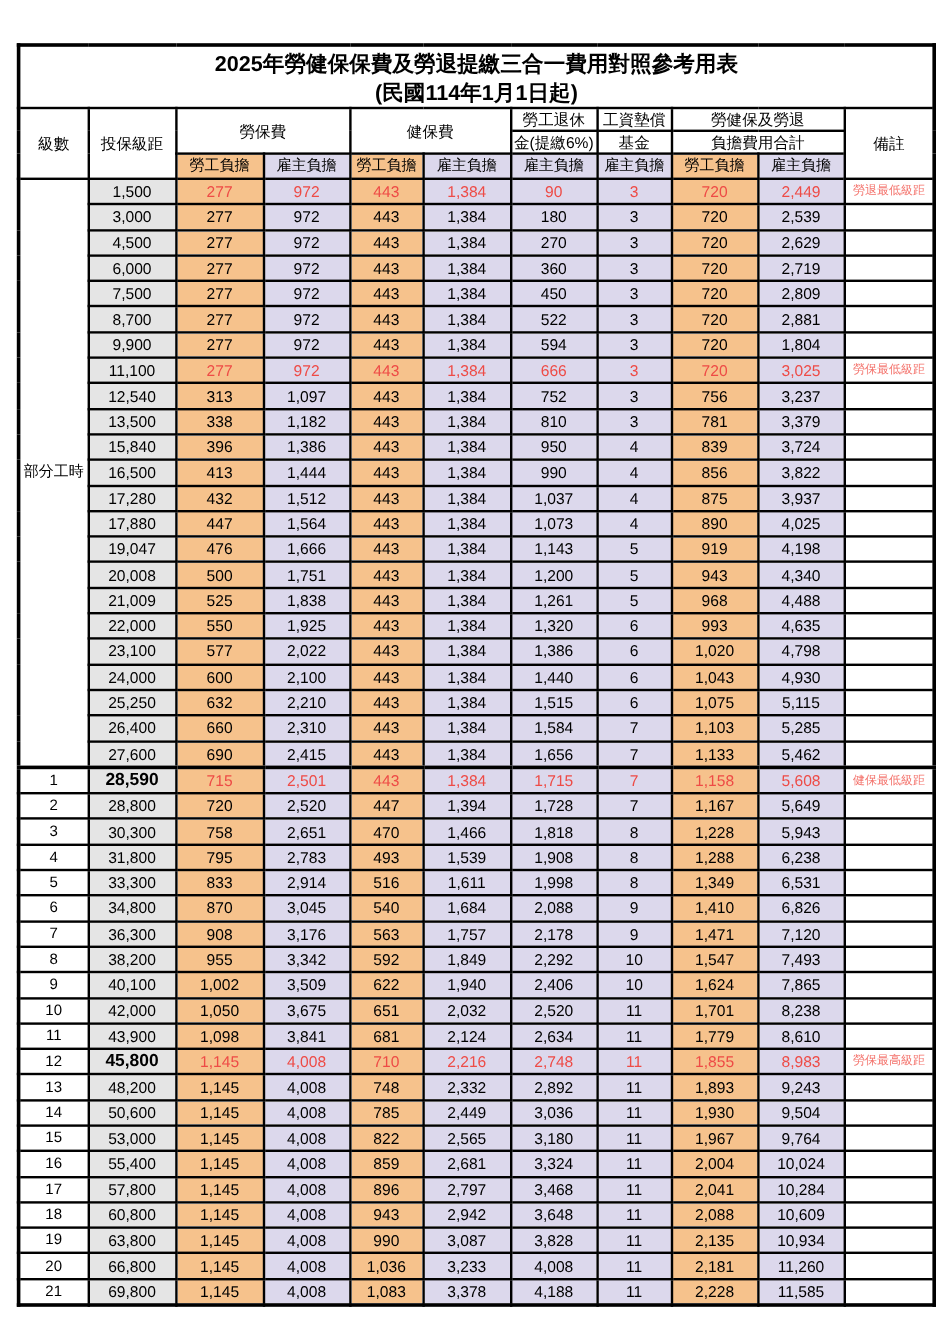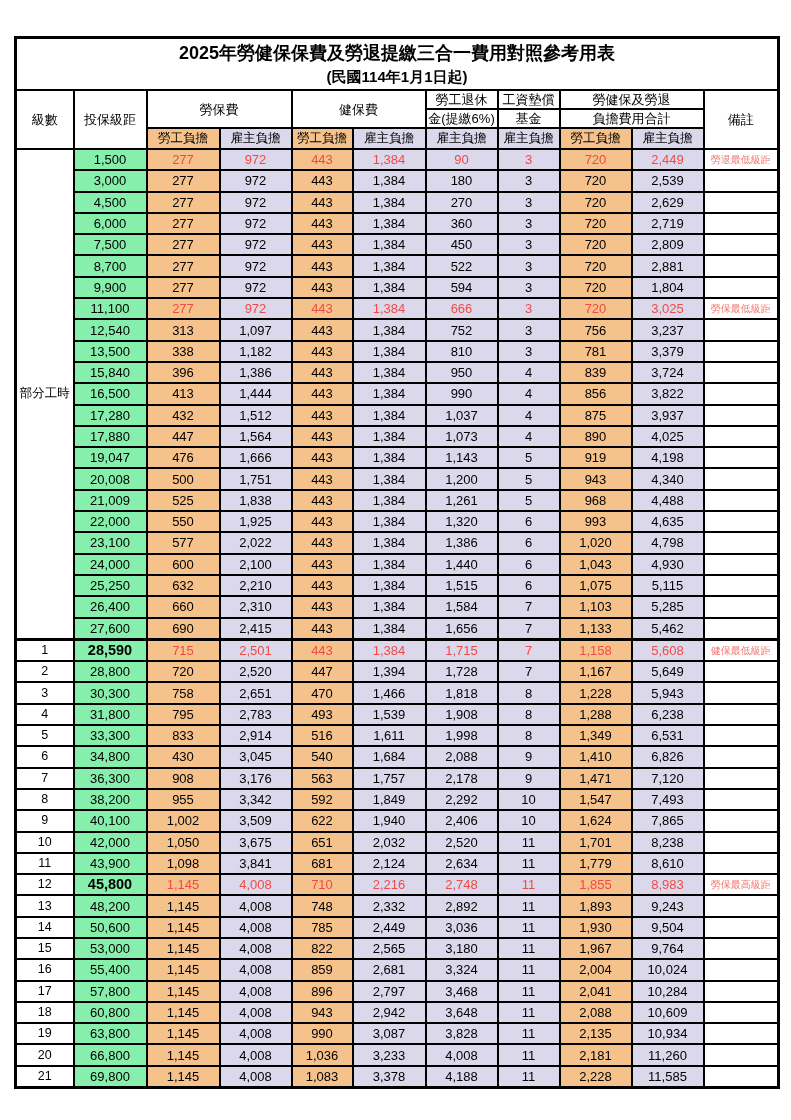--- a/index.html
+++ b/index.html
@@ -33,37 +33,37 @@
     vertical-align: middle;
     overflow: hidden;
     white-space: nowrap;
   }
   th.title-cell {
     height: 50px;
     background: #fff;
     font-weight: bold;
   }
   .title-line1 { font-size: 18px; line-height: 26px; }
-  .title-line2 { font-size: 15px; line-height: 22px; }
+  .title-line2 { font-size: 18px; line-height: 22px; }
   thead th.hdr {
     font-weight: normal;
     font-size: 13px;
     background: #fff;
   }
   tr.hdr-a th, tr.hdr-b th { height: 17px; line-height: 17px; }
   tr.hdr-c th { height: 19px; line-height: 19px; font-size: 12.5px; }
   th.sub-emp { background: var(--employee-bg); font-weight: normal; }
   th.sub-er  { background: var(--employer-bg); font-weight: normal; }
   tbody td {
     height: 19.3px;
     font-size: 13px;
     line-height: 19px;
   }
   td.level   { background: #fff; font-size: 12.5px; }
-  td.bracket { background: #86efac; margin-left: 47px; }
+  td.bracket { background: #e5e5e5; margin-left: 47px; }
   td.bracket.bold { font-weight: bold; font-size: 14.5px; }
   td.val-emp { background: var(--employee-bg); }
   td.val-er  { background: var(--employer-bg); }
   td.remark  { background: #fff; font-size: 10px; color: var(--remark-text); margin-top: 16px; }
   tr.red-row td.val-emp,
   tr.red-row td.val-er { color: var(--highlight-text); }
   tr.section-break td { border-top-width: 3px; }
 </style>
 </head>
 <body>
@@ -455,21 +455,21 @@
           <td class="val-er">1,611</td>
           <td class="val-er">1,998</td>
           <td class="val-er">8</td>
           <td class="val-emp">1,349</td>
           <td class="val-er">6,531</td>
           <td class="remark"></td>
         </tr>
         <tr>
           <td class="level">6</td>
           <td class="bracket">34,800</td>
-          <td class="val-emp">430</td>
+          <td class="val-emp">870</td>
           <td class="val-er">3,045</td>
           <td class="val-emp">540</td>
           <td class="val-er">1,684</td>
           <td class="val-er">2,088</td>
           <td class="val-er">9</td>
           <td class="val-emp">1,410</td>
           <td class="val-er">6,826</td>
           <td class="remark"></td>
         </tr>
         <tr>

